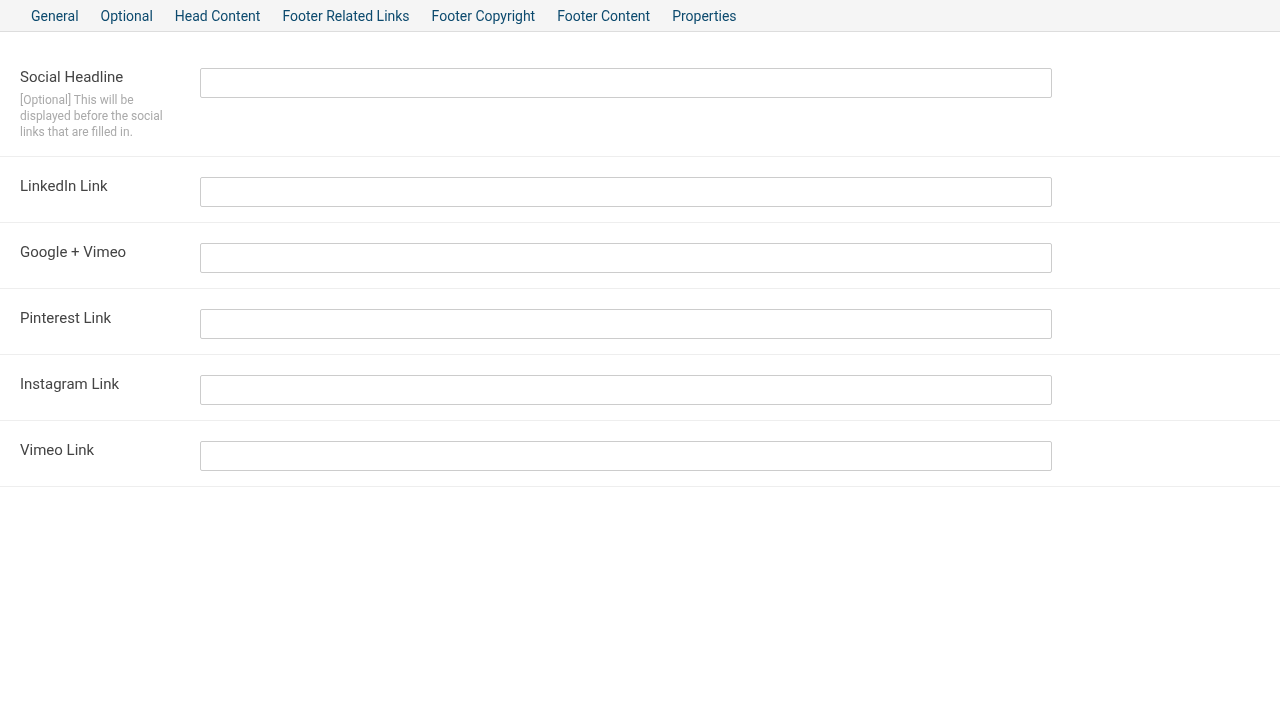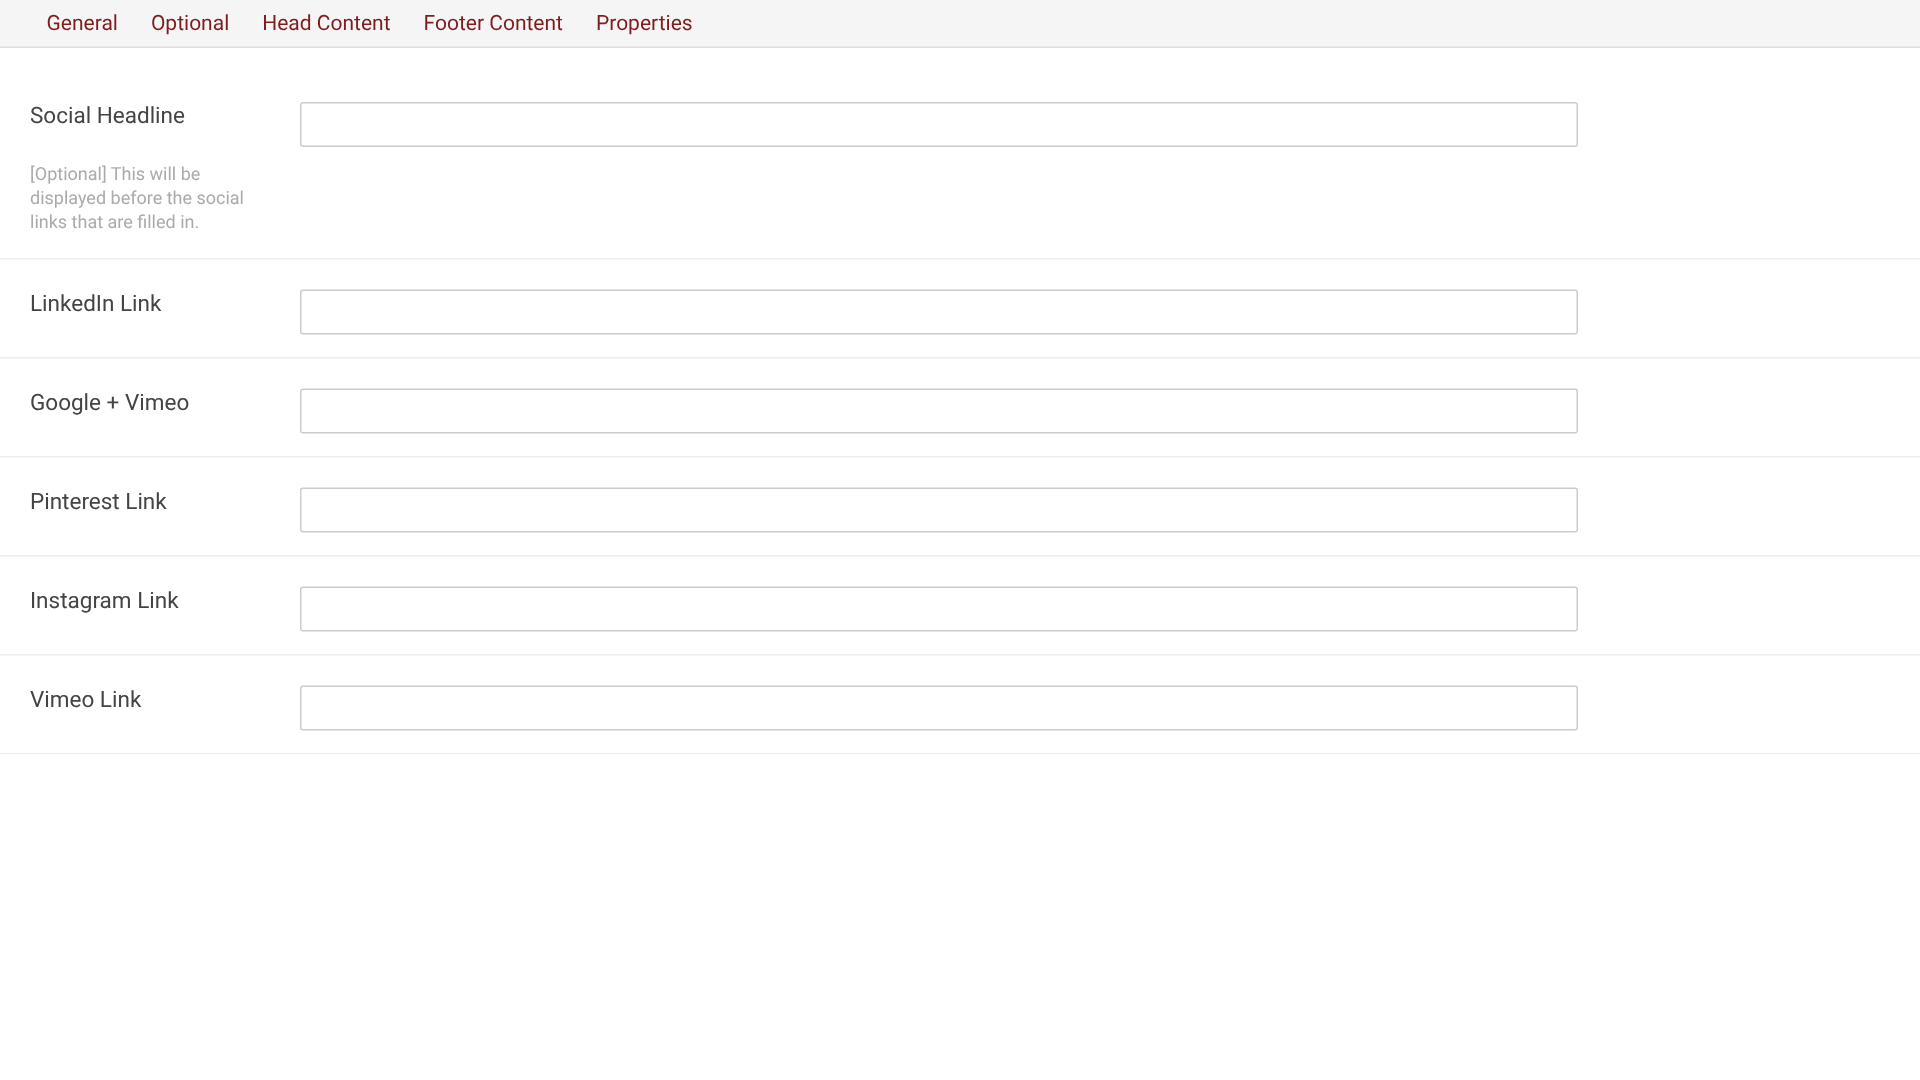--- a/index.html
+++ b/index.html
@@ -15,21 +15,21 @@
     }
     .tab-bar {
       background: #f5f5f5;
       border-bottom: 1px solid #ddd;
       padding: 0 20px;
       display: flex;
       height: 32px;
     }
     .tab {
       padding: 6px 10px;
-      color: #7f1d1d;
+      color: #0c4a6e;
       cursor: pointer;
       border: 1px solid transparent;
       border-bottom: none;
       background: transparent;
       font-size: 14px;
       display: flex;
       align-items: center;
     }
     .tab.active {
       background: #fff;
@@ -57,21 +57,21 @@
       padding-right: 16px;
     }
     .field-label {
       font-size: 15px;
       color: #444;
       display: block;
     }
     .field-help {
       font-size: 12px;
       color: #aaa;
-      margin-top: 22px;
+      margin-top: 6px;
       line-height: 1.35;
     }
     .input-col {
       flex: 0 0 852px;
     }
     .text-input {
       width: 100%;
       height: 30px;
       border: 1px solid #ccc;
       border-radius: 2px;
@@ -80,20 +80,22 @@
       background: #fff;
     }
   </style>
 </head>
 <body>
 
 <div class="tab-bar">
   <div class="tab">General</div>
   <div class="tab">Optional</div>
   <div class="tab">Head Content</div>
+  <div class="tab">Footer Related Links</div>
+  <div class="tab">Footer Copyright</div>
   <div class="tab">Footer Content</div>
   <div class="tab">Properties</div>
 </div>
 
 <div class="form-section">
 
   <div class="field-row">
     <div class="label-col">
       <span class="field-label">Social Headline</span>
       <div class="field-help">[Optional] This will be displayed before the social links that are filled in.</div>

